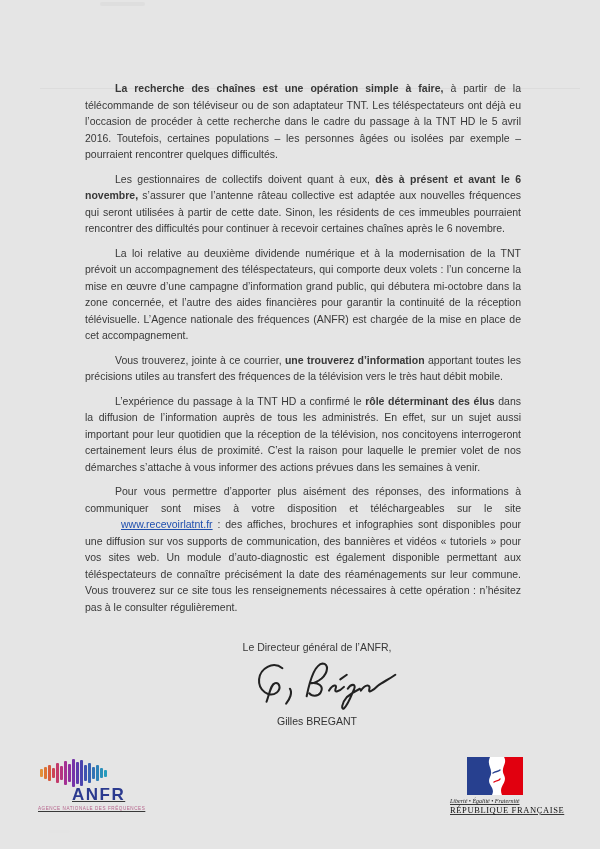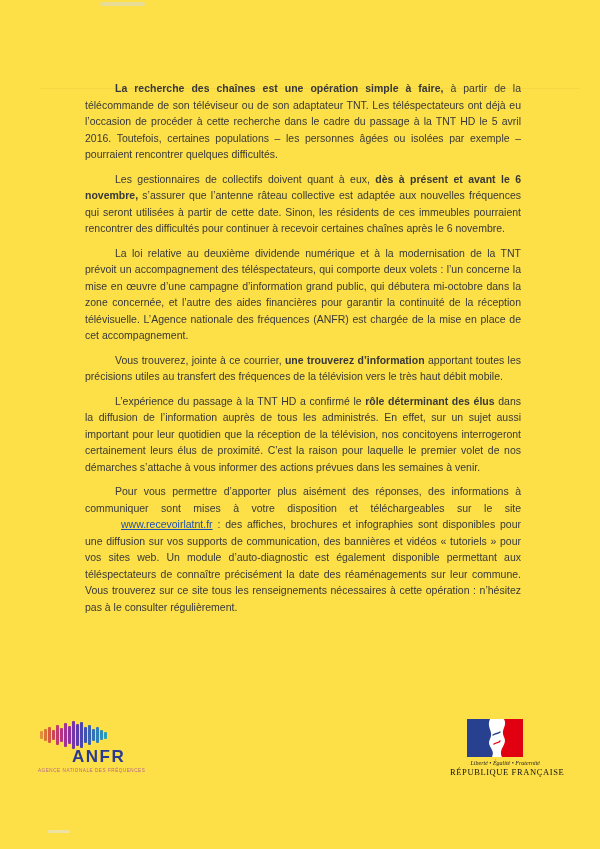--- a/index.html
+++ b/index.html
@@ -1,19 +1,19 @@
 <!DOCTYPE html>
 <html><head>
 <meta charset="utf-8">
 <style>
   html,body{margin:0;padding:0;background:#ffffff;}
   .page{
     position:relative;
     width:600px;height:849px;
-    background:#fde047;
+    background:#e5e5e5;
     overflow:hidden;
     font-family:"Liberation Sans", sans-serif;
     color:#383838;
   }
   
   .artifact{position:absolute;pointer-events:none;}
   .artifact-top{left:100px;top:2px;width:45px;height:4px;background:#d9d9d9;opacity:.55;border-radius:2px;}
   .artifact-line{left:40px;top:88px;width:540px;height:1px;background:#000;opacity:.04;}
   .artifact-bottom{left:48px;top:830px;width:22px;height:3px;background:#e3e3e3;opacity:.6;border-radius:1px;}
 
@@ -36,37 +36,37 @@
     width:232px;
     margin:26px 88px 0 auto;
     text-align:center;
   }
   .closing-title{font-size:10.5px;color:#383838;}
   .signature-wrap{margin:4px 0 0 26px;}
   .signatory{font-size:10.5px;color:#333;margin-top:-2px;}
 
   .page-footer{
     position:absolute;
-    left:38px;right:60px;top:719px;
-    display:flex;justify-content:space-between;align-items:flex-start;
+    left:38px;right:60px;top:757px;
+    display:flex;justify-content:space-between;align-items:flex-start;text-decoration:underline;
   }
   
   .anfr-logo{width:118px;}
   .anfr-wave{display:flex;align-items:center;height:32px;margin-left:2px;}
   .anfr-wave .bar{width:3px;margin-right:1px;border-radius:1px;}
   .anfr-name{
     margin:-4px 0 0 34px;
     font-size:17px;font-weight:bold;letter-spacing:1.5px;
   }
   .anfr-sub{
     margin:1px 0 0 0;
     font-size:4.6px;letter-spacing:.55px;white-space:nowrap;
   }
   
-  .rf-logo{width:90px;text-align:right;font-family:"Liberation Serif", serif;}
+  .rf-logo{width:90px;text-align:left;font-family:"Liberation Serif", serif;}
   .rf-flag{display:block;margin:0 auto 3px auto;}
   .rf-motto{font-size:6px;font-style:italic;color:#222;white-space:nowrap;}
   .rf-name{font-size:8.5px;letter-spacing:.6px;color:#111;margin-top:1px;white-space:nowrap;}
 </style>
 </head>
 <body>
 
 <div class="page">
 
   <div class="artifact artifact-top"></div>
@@ -74,20 +74,35 @@
   <div class="artifact artifact-bottom"></div>
 
   <main class="letter-body">
     <p class="para"><span class="b">La recherche des chaînes est une opération simple à faire,</span><span> à partir de la télécommande de son téléviseur ou de son adaptateur TNT. Les téléspectateurs ont déjà eu l’occasion de procéder à cette recherche dans le cadre du passage à la TNT HD le 5 avril 2016. Toutefois, certaines populations – les personnes âgées ou isolées par exemple – pourraient rencontrer quelques difficultés.</span></p>
     <p class="para"><span>Les gestionnaires de collectifs doivent quant à eux, </span><span class="b">dès à présent et avant le 6 novembre,</span><span> s’assurer que l’antenne râteau collective est adaptée aux nouvelles fréquences qui seront utilisées à partir de cette date. Sinon, les résidents de ces immeubles pourraient rencontrer des difficultés pour continuer à recevoir certaines chaînes après le 6 novembre.</span></p>
     <p class="para"><span>La loi relative au deuxième dividende numérique et à la modernisation de la TNT prévoit un accompagnement des téléspectateurs, qui comporte deux volets : l’un concerne la mise en œuvre d’une campagne d’information grand public, qui débutera mi-octobre dans la zone concernée, et l’autre des aides financières pour garantir la continuité de la réception télévisuelle. L’Agence nationale des fréquences (ANFR) est chargée de la mise en place de cet accompagnement.</span></p>
     <p class="para"><span>Vous trouverez, jointe à ce courrier, </span><span class="b">une trouverez d’information</span><span> apportant toutes les précisions utiles au transfert des fréquences de la télévision vers le très haut débit mobile.</span></p>
     <p class="para"><span>L’expérience du passage à la TNT HD a confirmé le </span><span class="b">rôle déterminant des élus</span><span> dans la diffusion de l’information auprès de tous les administrés. En effet, sur un sujet aussi important pour leur quotidien que la réception de la télévision, nos concitoyens interrogeront certainement leurs élus de proximité. C’est la raison pour laquelle le premier volet de nos démarches s’attache à vous informer des actions prévues dans les semaines à venir.</span></p>
     <p class="para"><span>Pour vous permettre d’apporter plus aisément des réponses, des informations à communiquer sont mises à votre disposition et téléchargeables sur le site </span><a class="lnk" href="#" style="color: rgb(31, 79, 174);">www.recevoirlatnt.fr</a><span> : des affiches, brochures et infographies sont disponibles pour une diffusion sur vos supports de communication, des bannières et vidéos « tutoriels » pour vos sites web. Un module d’auto-diagnostic est également disponible permettant aux téléspectateurs de connaître précisément la date des réaménagements sur leur commune. Vous trouverez sur ce site tous les renseignements nécessaires à cette opération : n’hésitez pas à le consulter régulièrement.</span></p>
 
+    <div class="closing">
+      <div class="closing-title">Le Directeur général de l’ANFR,</div>
+      <div class="signature-wrap">
+        <svg width="160" height="56" viewBox="0 0 170 60">
+          <path d="M34,12 C24,4 10,12 9,24 C8,36 20,44 28,38 C33,34 31,27 26,28 C22,29 21,36 17,48
+                   M42,34 C45,38 42,45 38,50
+                   M60,42 C64,22 70,8 77,7 C84,7 83,17 76,23 C71,27 66,28 65,28 C72,27 79,31 75,38 C72,43 65,42 63,39
+                   M84,36 C88,29 93,29 91,34 C89,39 95,37 100,32
+                   M96,24 L103,19
+                   M104,34 C108,28 113,29 111,34 C108,41 104,52 100,55 C97,57 97,50 103,43 C108,39 113,36 117,34
+                   M118,36 C123,29 129,29 127,35 C126,39 131,36 136,31 C141,27 148,24 155,19" fill="none" stroke="#222222" stroke-width="2.2" stroke-linecap="round" stroke-linejoin="round"></path>
+        </svg>
+      </div>
+      <div class="signatory">Gilles BREGANT</div>
+    </div>
   </main>
 
   <footer class="page-footer">
 
     <div class="anfr-logo">
       <div class="anfr-wave">
           <div class="bar" style="height: 8px; background: rgb(226, 144, 58);"></div>
           <div class="bar" style="height: 12px; background: rgb(221, 116, 52);"></div>
           <div class="bar" style="height: 16px; background: rgb(214, 90, 60);"></div>
           <div class="bar" style="height: 10px; background: rgb(204, 68, 85);"></div>

